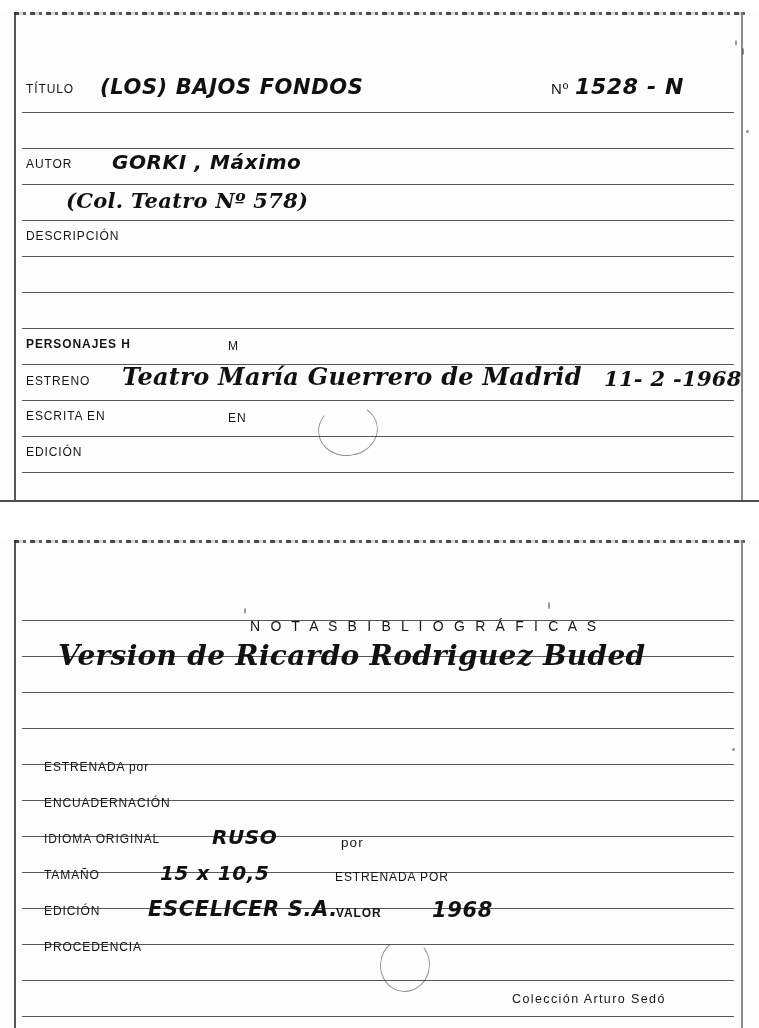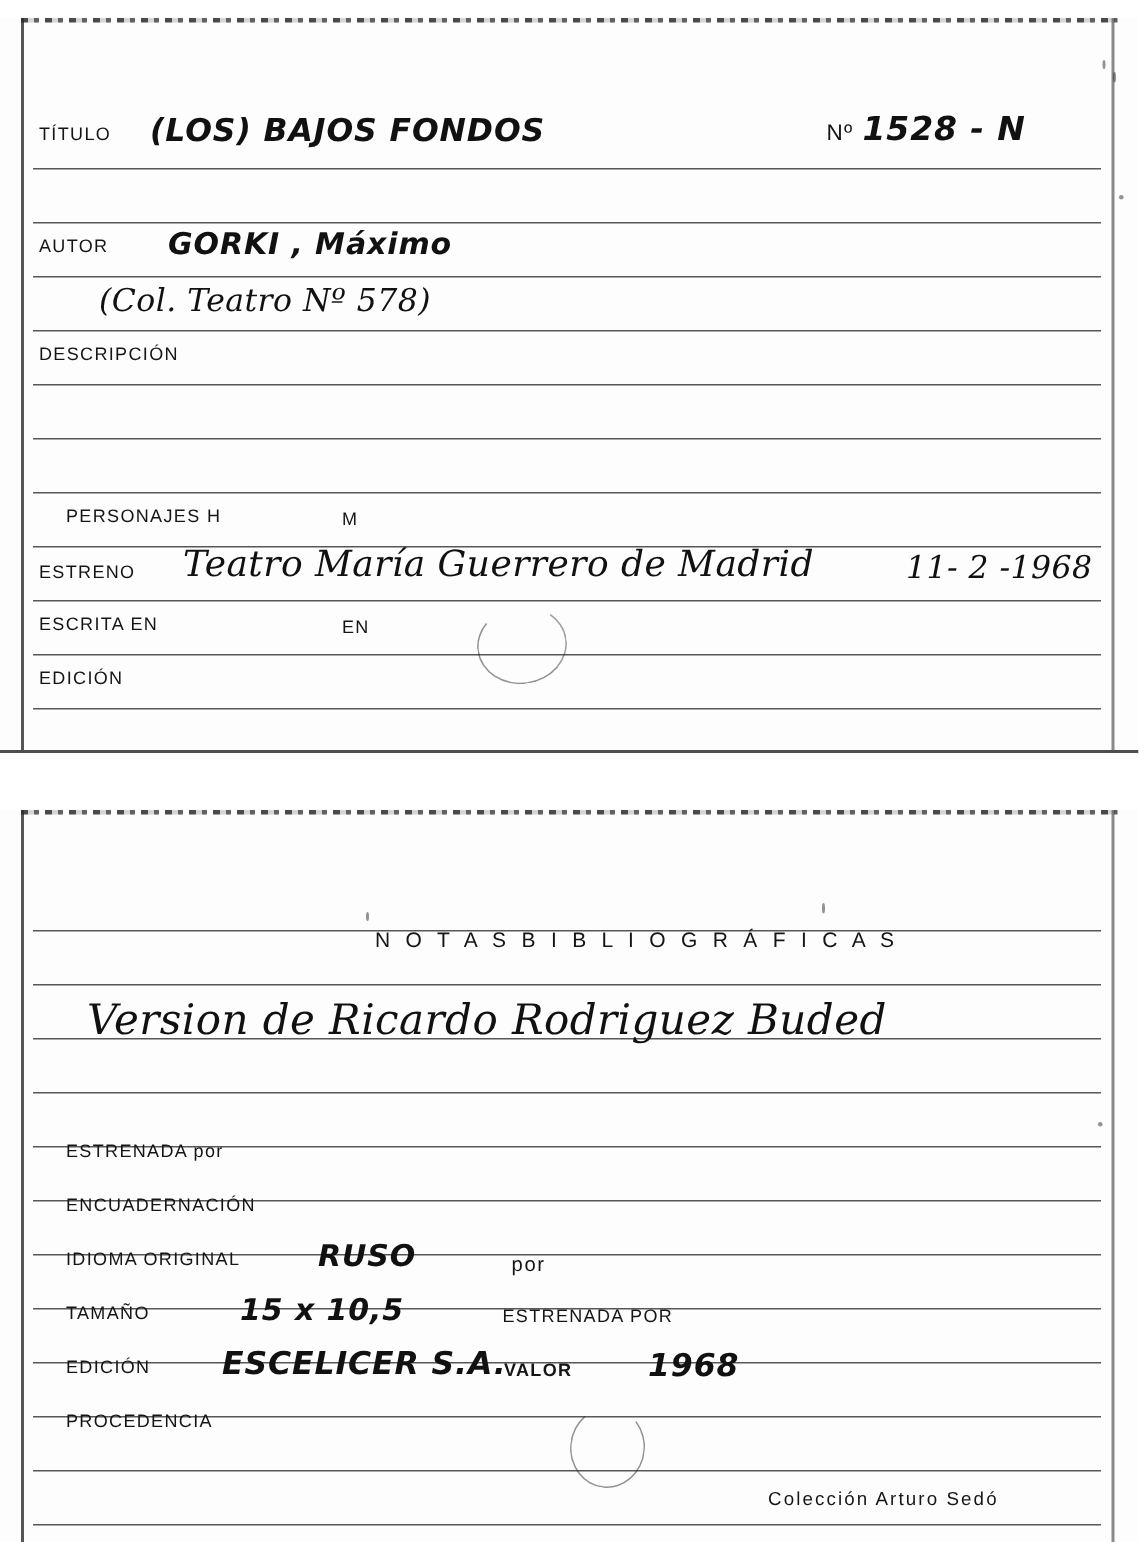--- a/index.html
+++ b/index.html
@@ -99,21 +99,21 @@
   }
   .hand.blk {
     font-family: "DejaVu Sans", sans-serif;
     font-style: italic;
     font-weight: 700;
     letter-spacing: .6px;
   }
   .hand.cursive {
     font-family: "DejaVu Serif", serif;
     font-style: italic;
-    font-weight: 400;
+    font-weight: 700;
     letter-spacing: .3px;
   }
 
   
   .smudge {
     position: absolute;
     border-radius: 50%;
     background: transparent;
     border: 1px solid rgba(40,40,40,.55);
   }
@@ -156,21 +156,21 @@
   <div class="hand blk" style="left:100px; top:63px; font-size:21px;">(LOS)  BAJOS  FONDOS</div>
   <div class="plabel" style="left:551px; top:68px; font-size:15px;">Nº</div>
   <div class="hand blk" style="left:575px; top:62px; font-size:22px;">1528 - N</div>
 
   <div class="plabel" style="left:26px; top:145px;">AUTOR</div>
   <div class="hand blk" style="left:112px; top:138px; font-size:20px;">GORKI ,  Máximo</div>
   <div class="hand cursive" style="left:66px; top:176px; font-size:21px;">(Col. Teatro Nº 578)</div>
 
   <div class="plabel" style="left:26px; top:217px;">DESCRIPCIÓN</div>
 
-  <div class="plabel" style="left:44px; top:325px;">PERSONAJES H</div>
+  <div class="plabel" style="left:26px; top:325px;font-weight:bold;">PERSONAJES H</div>
   <div class="plabel" style="left:228px; top:327px;">M</div>
 
   <div class="plabel" style="left:26px; top:362px;">ESTRENO</div>
   <div class="hand cursive" style="left:122px; top:350px; font-size:24px;">Teatro María Guerrero de Madrid</div>
   <div class="hand cursive" style="left:604px; top:354px; font-size:21px;">11- 2 -1968</div>
 
   <div class="plabel" style="left:26px; top:397px;">ESCRITA EN</div>
   <div class="plabel" style="left:228px; top:399px;">EN</div>
 
   <div class="plabel" style="left:26px; top:433px;">EDICIÓN</div>
@@ -195,21 +195,21 @@
   <div class="rule" style="top:296px;"></div>
   <div class="rule" style="top:332px;"></div>
   <div class="rule" style="top:368px;"></div>
   <div class="rule" style="top:404px;"></div>
   <div class="rule" style="top:440px;"></div>
   <div class="rule" style="top:476px;"></div>
   <div class="card-edge-bottom" style="bottom:2px;"></div>
 
   <div class="plabel notes" style="left:250px; top:78px;">N O T A S   B I B L I O G R Á F I C A S</div>
 
-  <div class="hand cursive" style="left:58px; top:99px; font-size:28px;margin-top:24px;">Version de Ricardo Rodriguez Buded</div>
+  <div class="hand cursive" style="left:58px; top:99px; font-size:28px;">Version de Ricardo Rodriguez Buded</div>
 
   <div class="plabel" style="left:44px; top:220px;">ESTRENADA por</div>
 
   <div class="plabel" style="left:44px; top:256px;">ENCUADERNACIÓN</div>
 
   <div class="plabel" style="left:44px; top:292px;">IDIOMA ORIGINAL</div>
   <div class="hand blk" style="left:212px; top:285px; font-size:20px;">RUSO</div>
   <div class="plabel sm" style="left:341px; top:295px;">por</div>
 
   <div class="plabel" style="left:44px; top:328px;">TAMAÑO</div>

